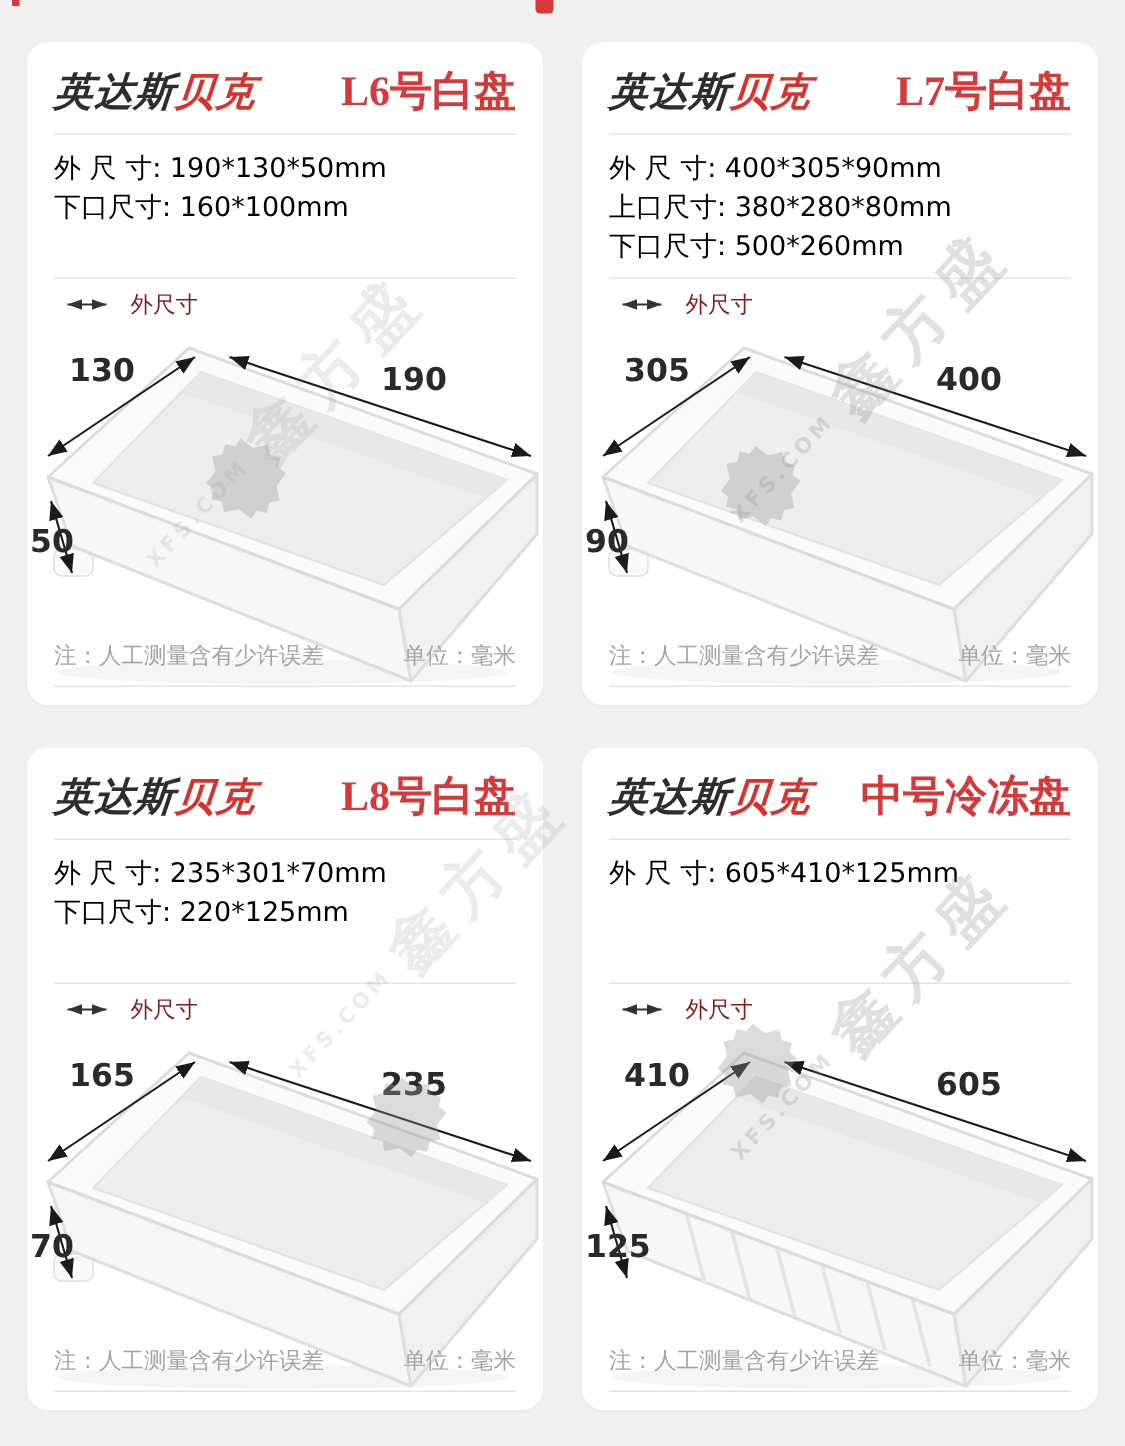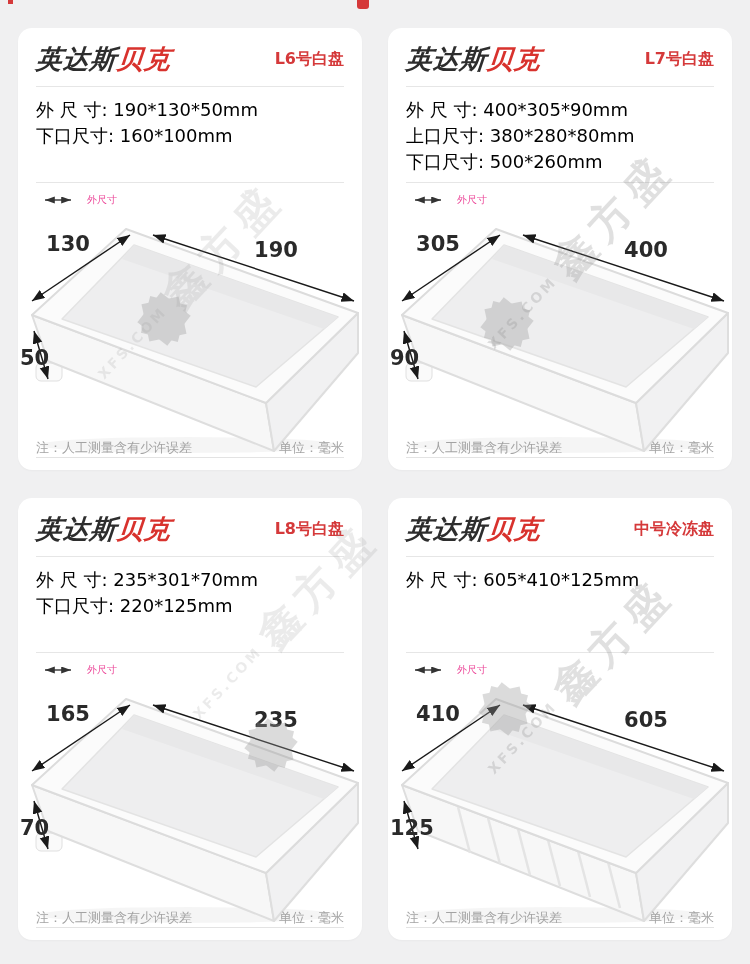--- a/index.html
+++ b/index.html
@@ -7,32 +7,32 @@
   .page { position:relative; width:750px; height:964px; background:#f0f0f1; overflow:hidden; }
 
   .card { position:absolute; width:344px; height:442px; background:#fff; border-radius:14px;
           box-shadow:0 1px 2px rgba(0,0,0,0.03); }
   .card-header { display:flex; justify-content:space-between; align-items:center;
                  padding:14px 18px 9px 18px; }
   .brand-logo { font-size:26px; font-weight:800; font-style:italic; letter-spacing:1px;
                 transform:skewX(-5deg); white-space:nowrap; }
   .brand-black { color:#2d2d2d; }
   .brand-red { color:#d8322d; }
-  .card-title { font-size:16px; font-weight:700; color:#d5393a; white-space:nowrap; }
+  .card-title { font-size:28px; font-weight:700; color:#d5393a; white-space:nowrap;font-family:Liberation Serif, serif; }
   .hr { height:1px; background:#e6e6e6; margin:0 18px; }
   .specs { padding:10px 18px 6px 18px; height:95px; }
   .spec-line { font-size:18px; line-height:26px; color:#000000; min-height:26px; }
   .legend { display:flex; align-items:center; gap:11px; margin:8px 18px 0 22px; height:18px; }
-  .legend-text { font-size:10px; color:#ec4899; }
+  .legend-text { font-size:15px; color:#7f1d1d; }
   .figure { position:relative; margin-top:6px; height:240px;font-weight:bold; }
   .figure svg { display:block; }
   .dim { font-size:21px; fill:#2a2a2a; font-family:"DejaVu Sans","Liberation Sans",sans-serif; }
   .note-row { position:absolute; left:18px; right:18px; bottom:12px; display:flex;
-              justify-content:space-between; font-size:13px; color:#a3a3a3;
-              border-bottom:1px solid #e3e3e3; padding-bottom:0; }
+              justify-content:space-between; font-size:15px; color:#a3a3a3;
+              border-bottom:1px solid #e3e3e3; padding-bottom:10px; }
 
   
   .watermark { position:absolute; inset:0; pointer-events:none; z-index:20; }
   .wm-band { position:absolute; display:flex; align-items:center; gap:10px;
              transform:rotate(-47deg); color:#8a8a8a; opacity:0.26; white-space:nowrap; }
   .wm-site { font-size:14px; font-weight:700; letter-spacing:3px; }
   .wm-name { font-size:42px; font-weight:700; letter-spacing:9px; }
   .wm-band.faint { opacity:0.16; }
   .wm-mark { position:absolute; width:92px; height:86px; opacity:0.35; }
   .wm-sq { position:absolute; width:38px; height:38px; background:#9a9a9a; }

